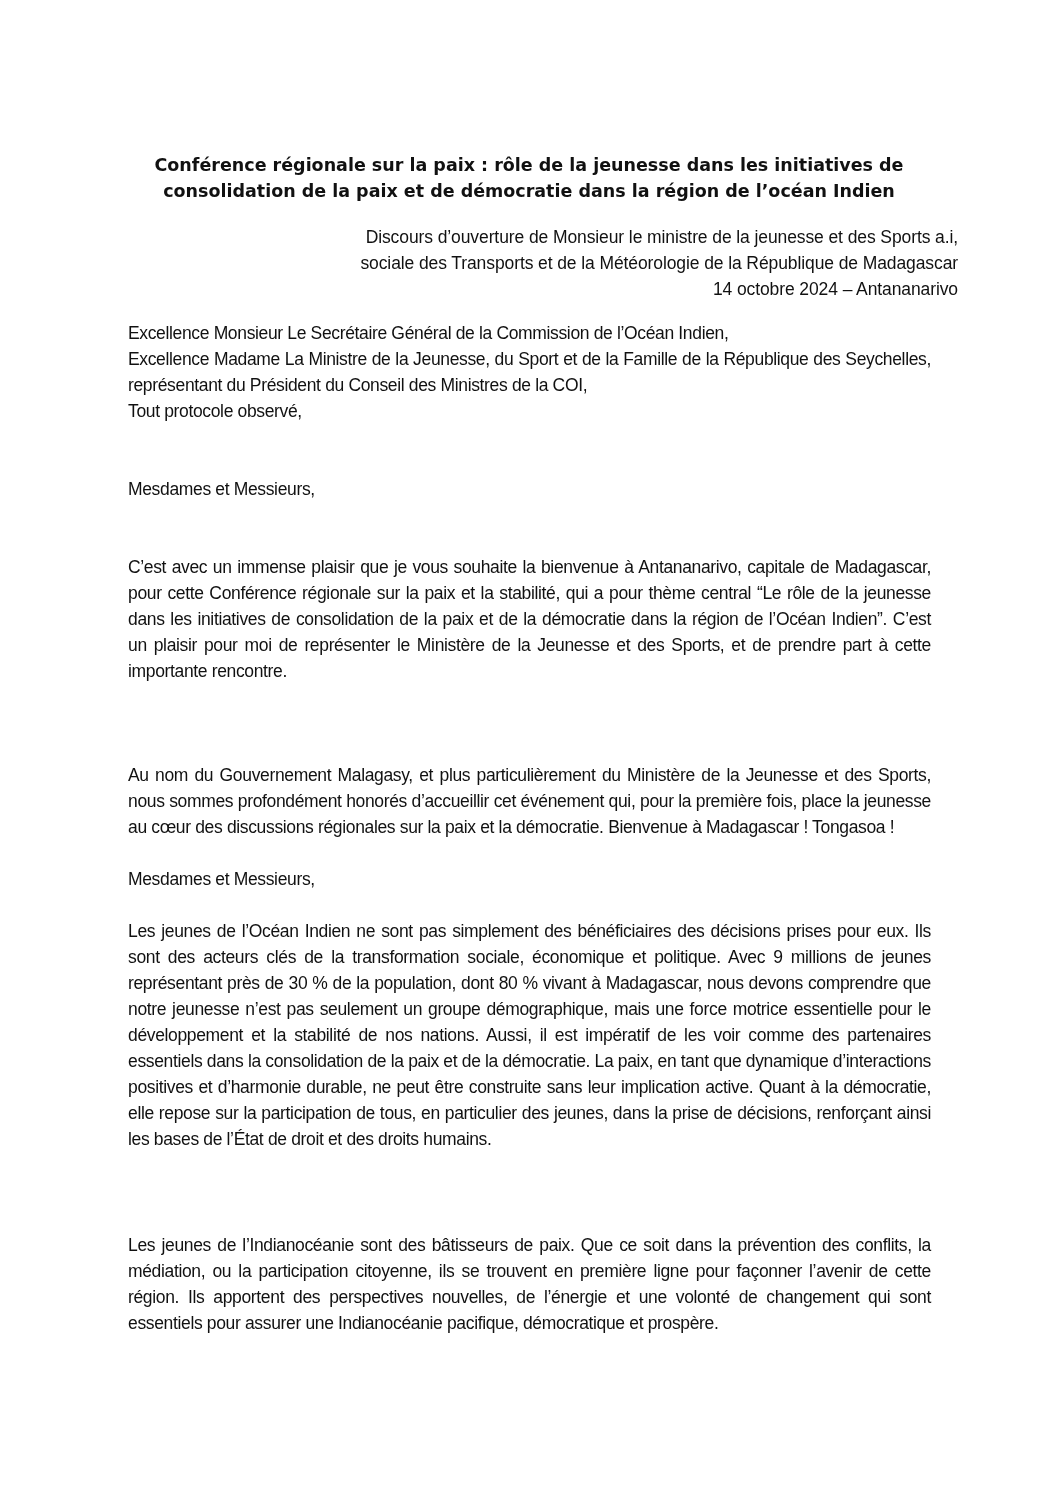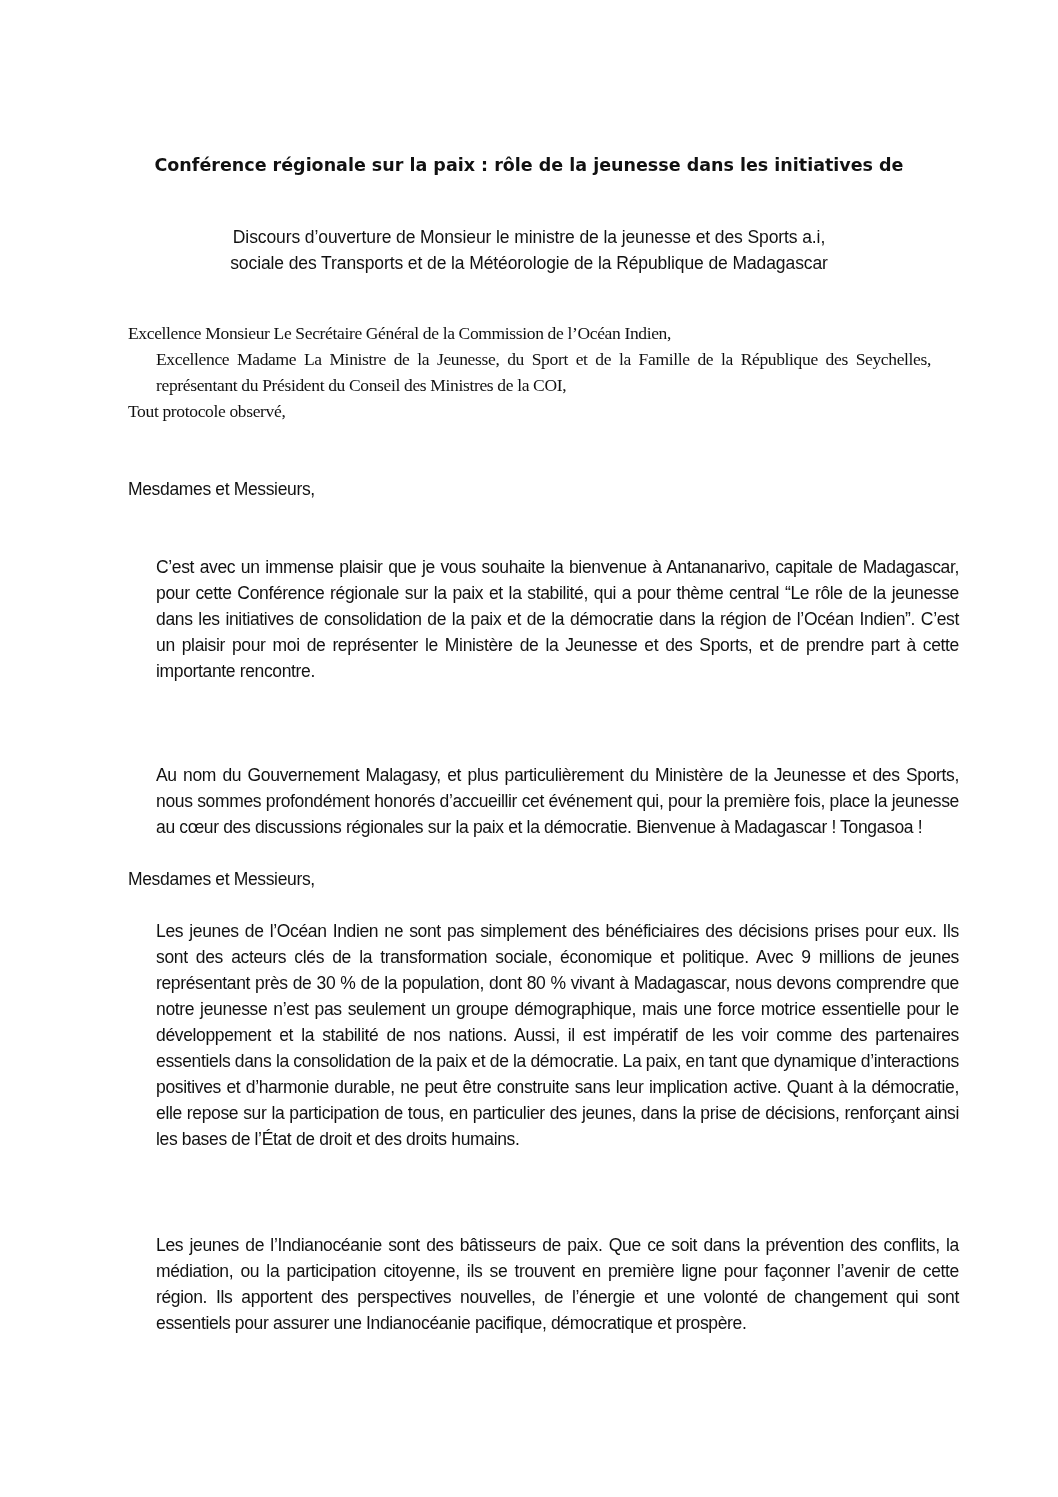--- a/index.html
+++ b/index.html
@@ -5,46 +5,48 @@
   html, body { margin: 0; padding: 0; background: #ffffff; }
   body { width: 1058px; height: 1497px; position: relative; overflow: hidden; }
   .page { position: absolute; left: 0; top: 0; width: 904px; height: 1497px; background: #fff; color: #111; }
   .title {
     position: absolute; left: 100px; width: 858px; top: 152px;
     text-align: center; font-family: "DejaVu Sans", sans-serif; font-weight: bold;
     font-size: 17.5px; line-height: 26px; color: #111;
   }
   .subtitle {
     position: absolute; left: 100px; width: 858px; top: 224px;
-    text-align: center; font-family: "Liberation Sans Narrow", "Liberation Sans", sans-serif;
+    text-align: right; font-family: "Liberation Sans Narrow", "Liberation Sans", sans-serif;
     font-size: 17.5px; line-height: 26px; color: #111; letter-spacing: -0.1px;
   }
   .body-text {
     position: absolute; left: 128px; width: 803px;
     font-family: "Liberation Sans", sans-serif; font-size: 17.5px; line-height: 26px;
     color: #111; letter-spacing: -0.35px;
   }
-  .justify { text-align: justify; margin-left: 28px; }
+  .justify { text-align: justify; }
   .line { display: block; }
 </style>
 </head>
 <body>
 
 <div class="page">
 
   <div class="title">
     <span class="line">Conférence régionale sur la paix : rôle de la jeunesse dans les initiatives de</span>
+    <span class="line">consolidation de la paix et de démocratie dans la région de l’océan Indien</span>
   </div>
 
   <div class="subtitle">
     <span class="line">Discours d’ouverture de Monsieur le ministre de la jeunesse et des Sports a.i,</span>
     <span class="line">sociale des Transports et de la Météorologie de la République de Madagascar</span>
+    <span class="line">14 octobre 2024 – Antananarivo</span>
   </div>
 
-  <div class="body-text" style="top:320px;font-family:Liberation Serif, serif;">
+  <div class="body-text" style="top:320px;">
     <span class="line">Excellence Monsieur Le Secrétaire Général de la Commission de l’Océan Indien,</span>
     <span class="line justify">Excellence Madame La Ministre de la Jeunesse, du Sport et de la Famille de la République des Seychelles, représentant du Président du Conseil des Ministres de la COI,</span>
     <span class="line">Tout protocole observé,</span>
   </div>
 
   <div class="body-text" style="top:476px;">Mesdames et Messieurs,</div>
 
   <div class="body-text justify" style="top:554px;">C’est avec un immense plaisir que je vous souhaite la bienvenue à Antananarivo, capitale de Madagascar, pour cette Conférence régionale sur la paix et la stabilité, qui a pour thème central “Le rôle de la jeunesse dans les initiatives de consolidation de la paix et de la démocratie dans la région de l’Océan Indien”. C’est un plaisir pour moi de représenter le Ministère de la Jeunesse et des Sports, et de prendre part à cette importante rencontre.</div>
 
   <div class="body-text justify" style="top:762px;">Au nom du Gouvernement Malagasy, et plus particulièrement du Ministère de la Jeunesse et des Sports, nous sommes profondément honorés d’accueillir cet événement qui, pour la première fois, place la jeunesse au cœur des discussions régionales sur la paix et la démocratie. Bienvenue à Madagascar ! Tongasoa !</div>

